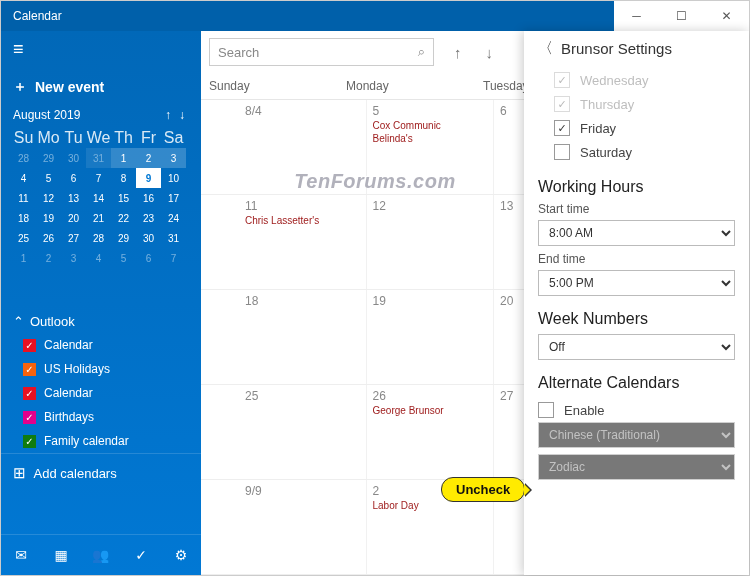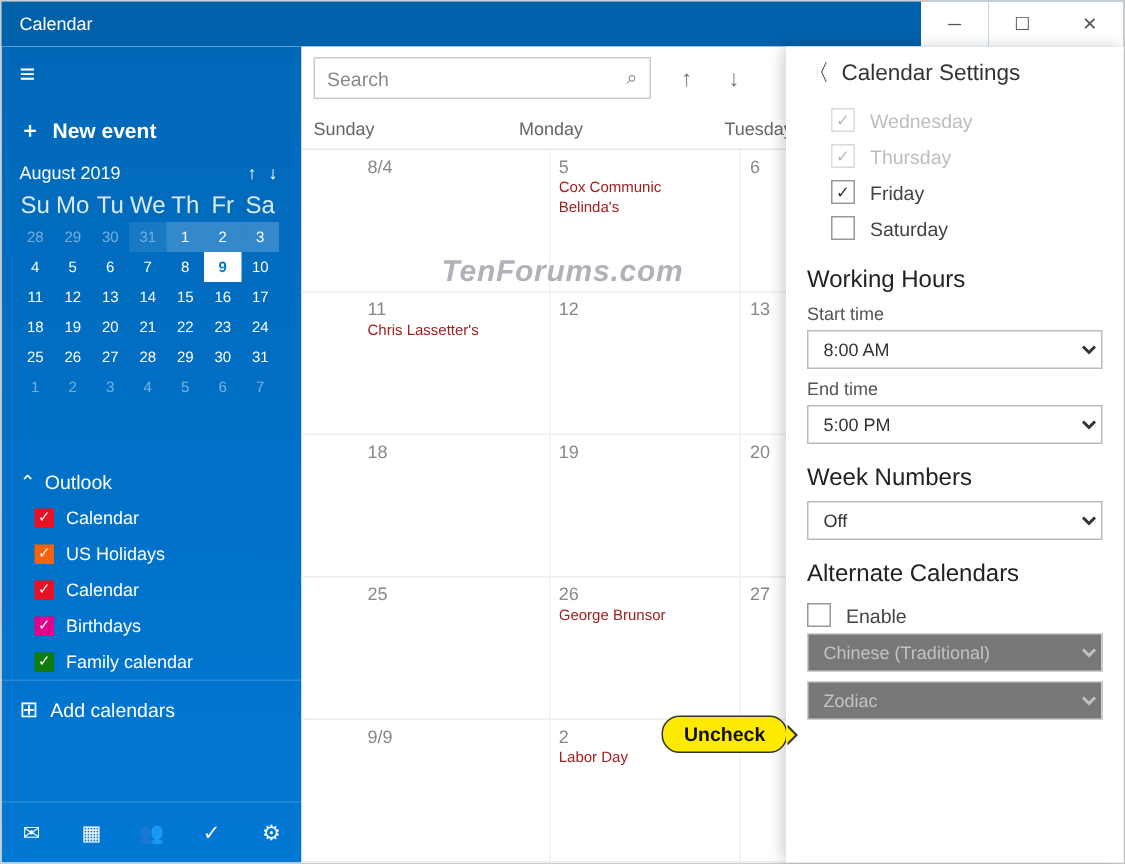--- a/index.html
+++ b/index.html
@@ -282,21 +282,21 @@
             </div>
           </div>
         </div>
     </div>
   </div>
 </div>
 
 <div class="settings-panel">
   <div class="settings-header">
     <span>〈</span>
-    <span>Calendar Settings</span>
+    <span>Brunsor Settings</span>
   </div>
   <div id="sp-days">
       <div class="sp-ck dim">
         <span class="box">✓</span>
         <span>Wednesday</span>
       </div>
       <div class="sp-ck dim">
         <span class="box">✓</span>
         <span>Thursday</span>
       </div>

